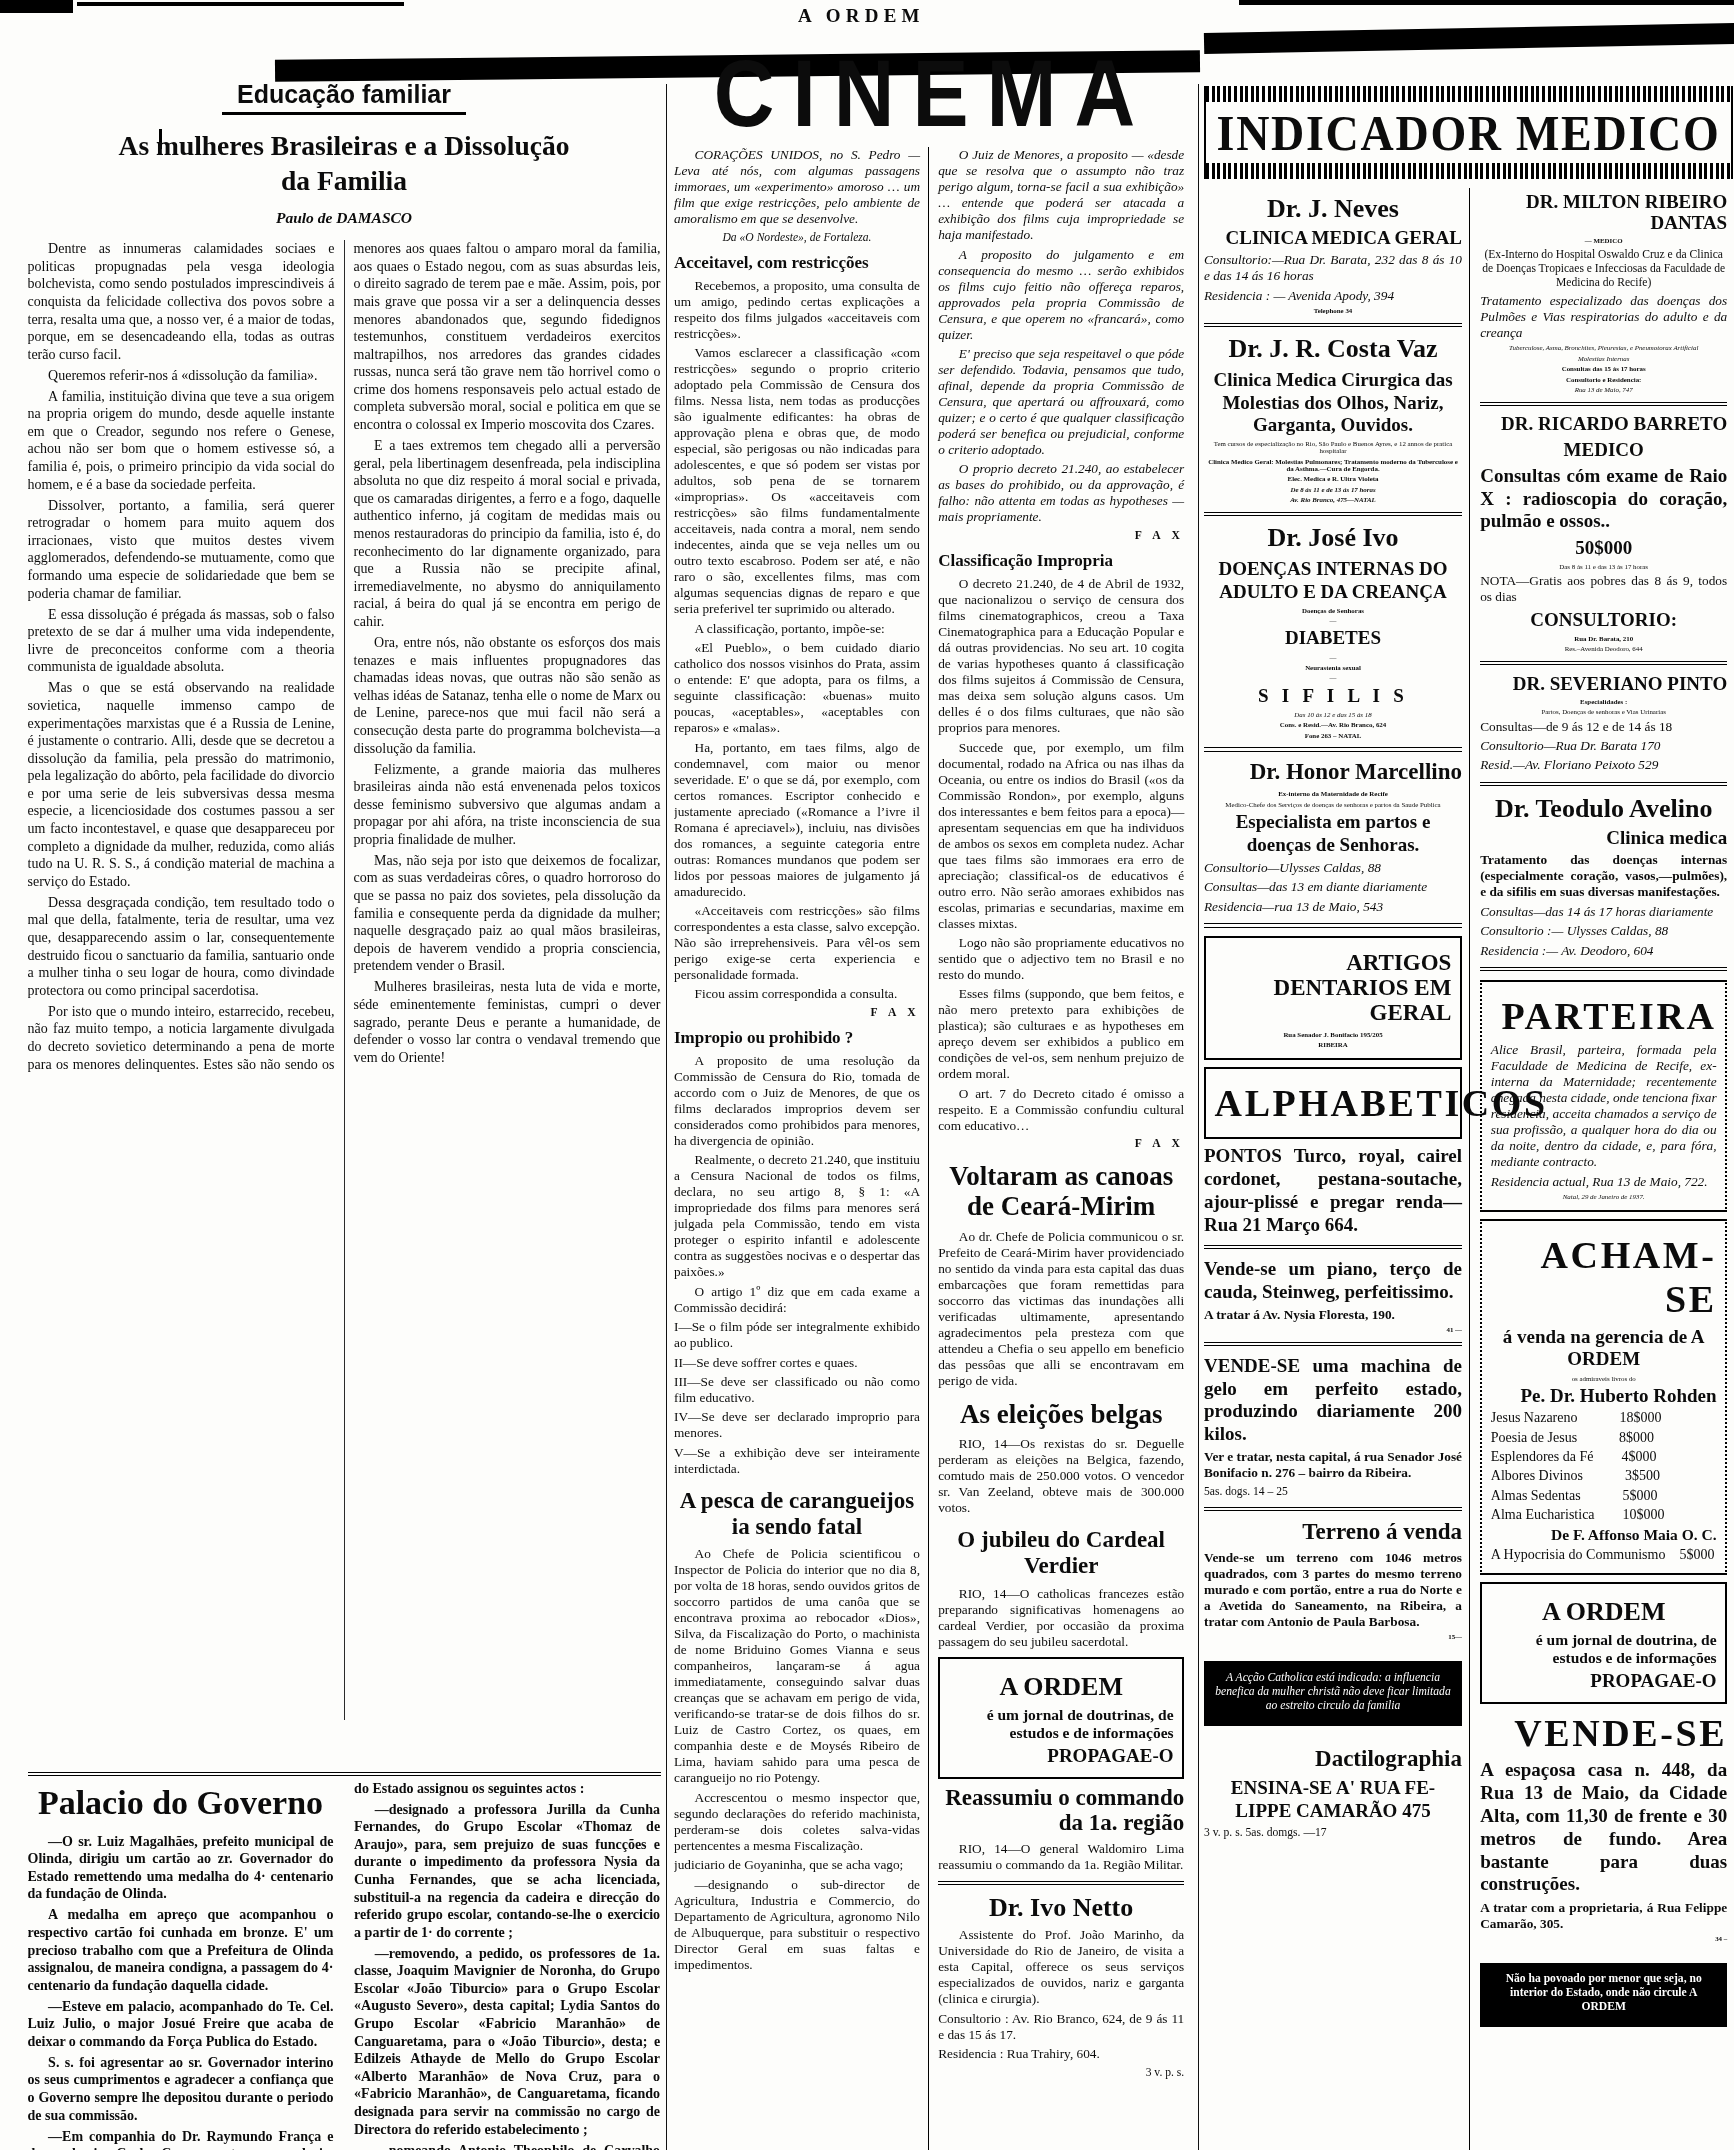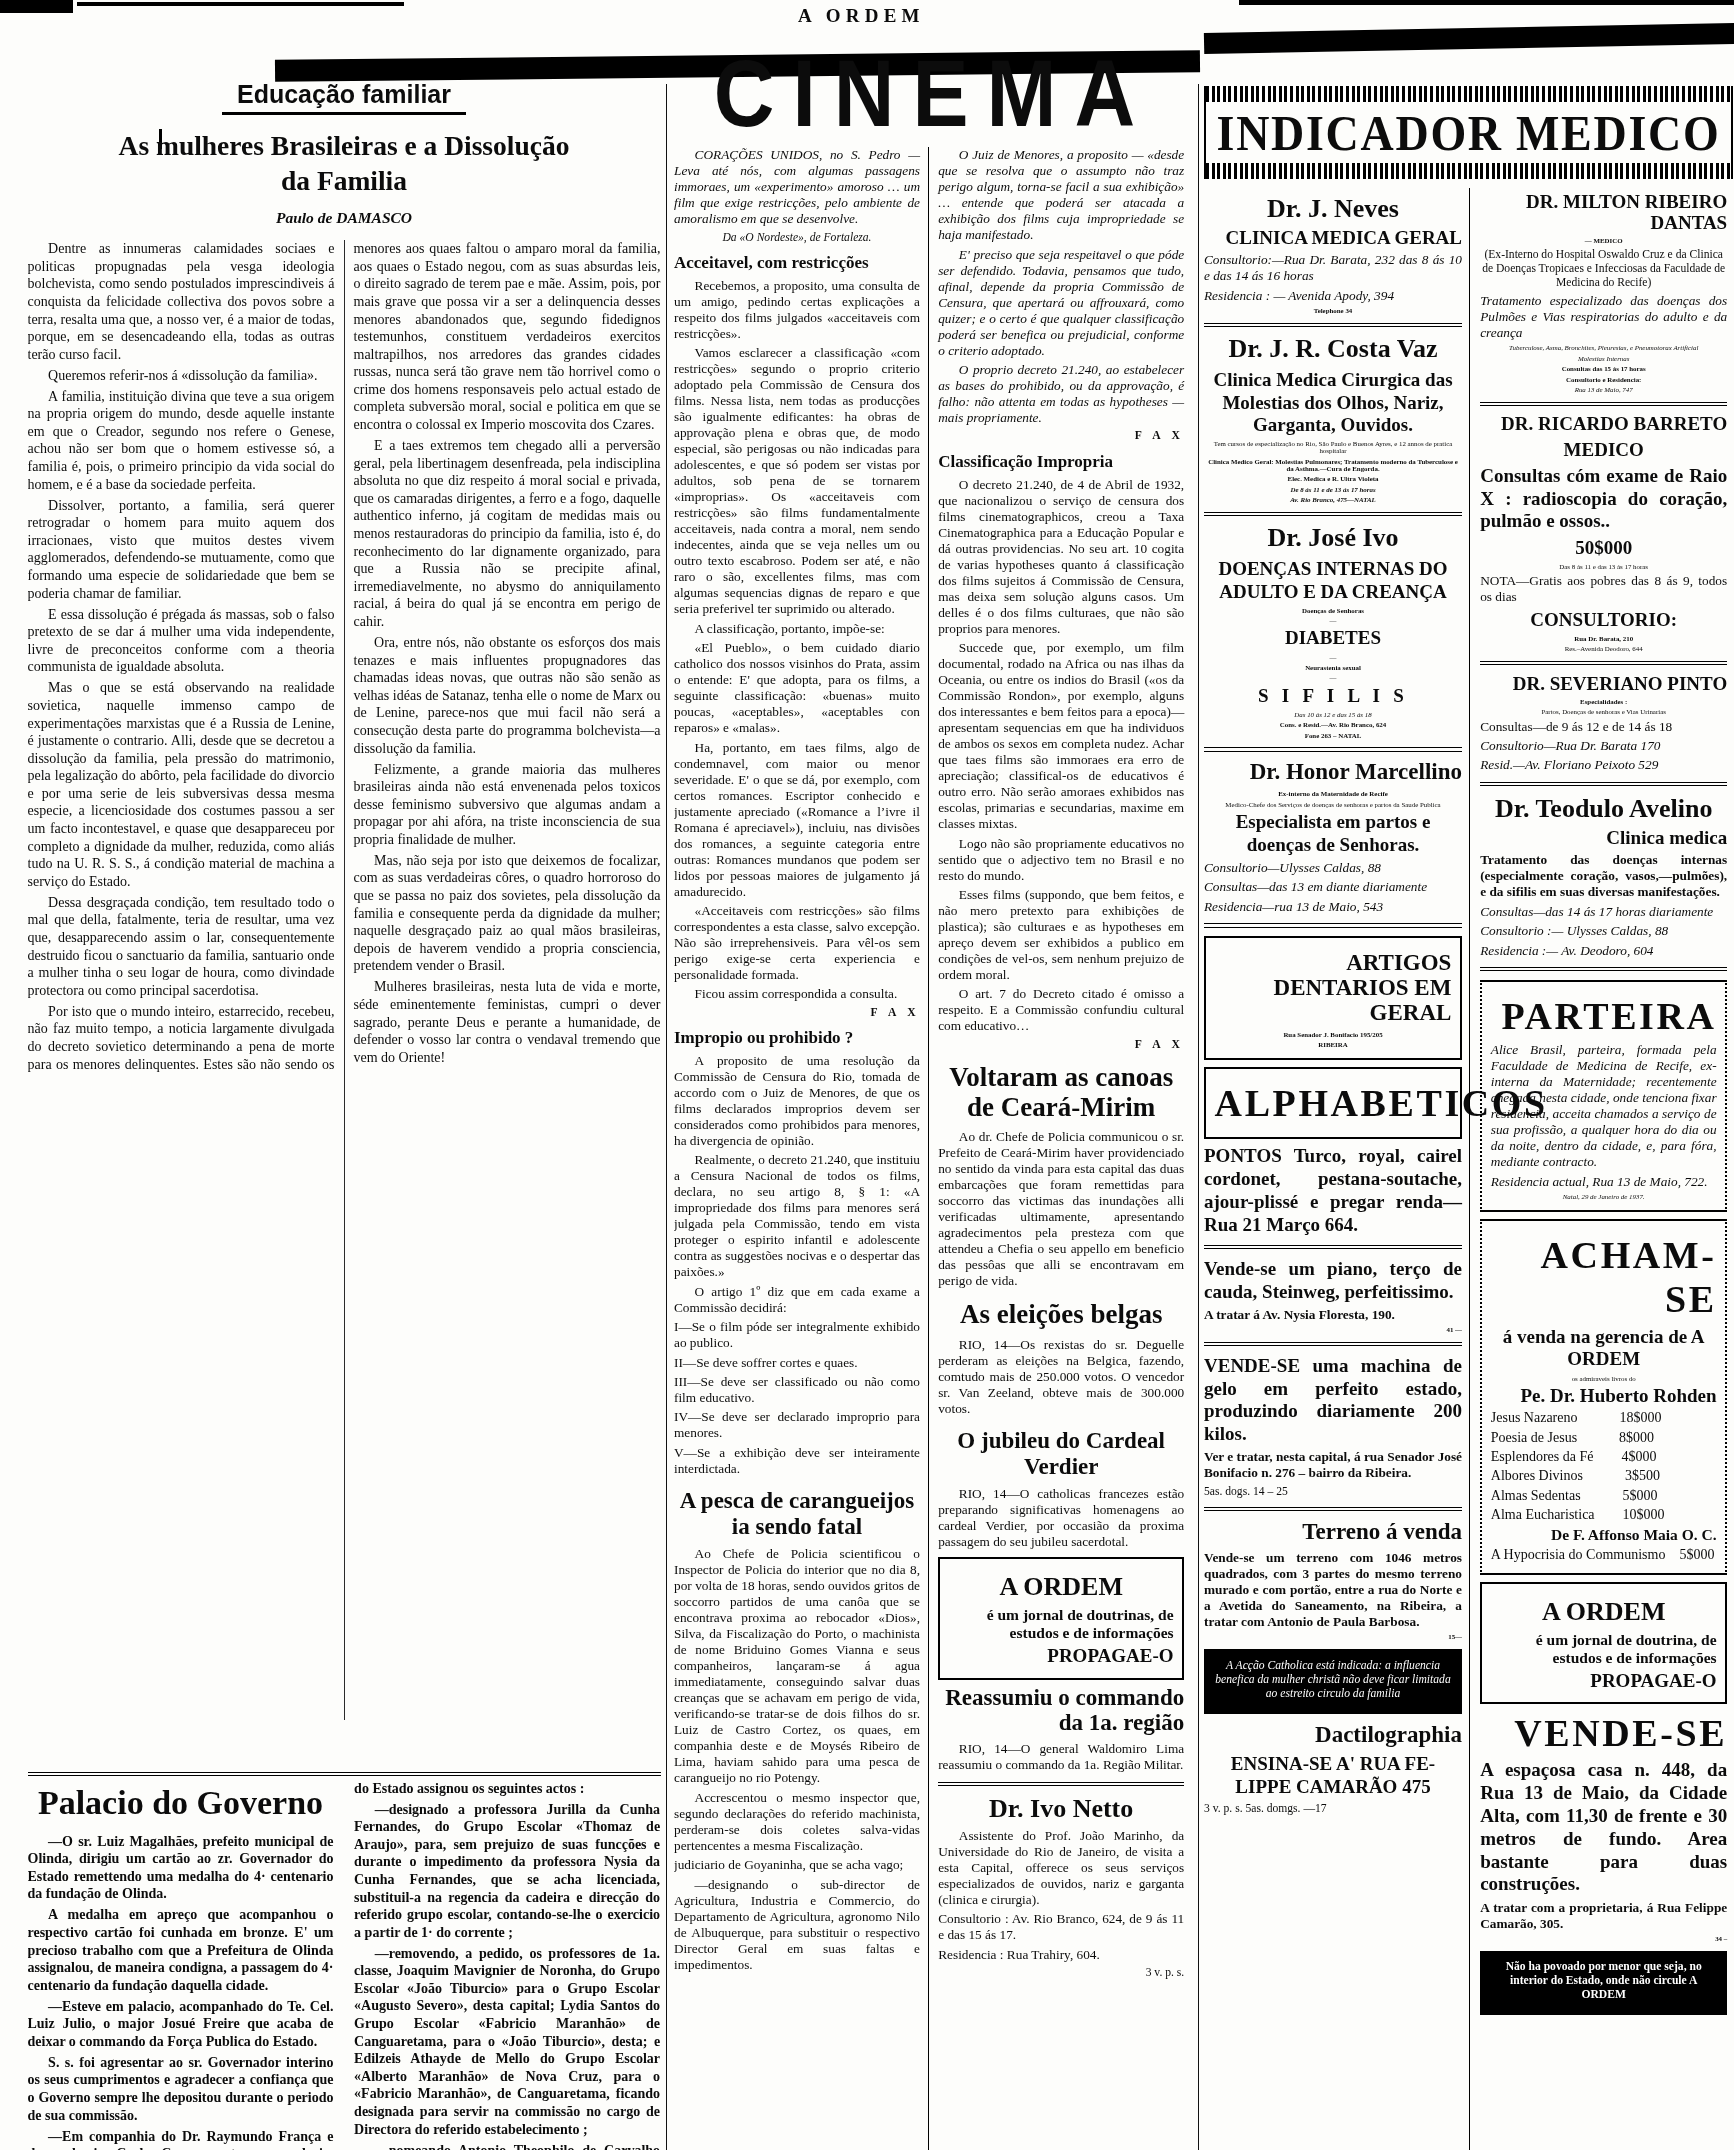--- a/index.html
+++ b/index.html
@@ -21,21 +21,21 @@
   .adn{font-size:26px;font-weight:bold;text-align:center;text-indent:0;margin:6.9px 0 6px;line-height:1.05;}
   .got{font-family:Liberation Serif, serif;font-weight:800;text-align:right;text-indent:0;}
   .g1{font-size:23px;line-height:1.08;margin:6px 0 5.2px;}
   .g2{font-size:19px;line-height:1.1;margin:4.3px 0 3.4px;}
   .g3{font-size:15.5px;line-height:1.15;margin:3.4px 0 2.6px;}
   .gxl{font-size:38px;letter-spacing:2.6px;margin:5.2px 0 4.3px;}
   .big{font-size:19px;line-height:1.2;}
   .ruledb{height:2.2px;border-top:1.3px solid #000;border-bottom:1.3px solid #000;margin:8.6px 0;}
   .box{border:2.2px solid #000;padding:6.9px 8.6px;margin:6.9px 0;}
   .wbox{border:2.2px solid #000;border-left:2.6px dotted #000;border-right:2.6px dotted #000;padding:6.9px 8.6px;margin:6.9px 0;}
-  .invbox{background:#000;color:#fff;padding:9.5px 11.2px;margin:9px 0;}
+  .invbox{background:#000;color:#fff;padding:9.5px 11.2px;margin:21px 0;}
   .invbox p{color:#fff;}
   .price{display:block;font-size:14px;text-indent:0;text-align:justify;}
   
   .masthead{position:absolute;left:798px;top:5.2px;font-size:19px;font-weight:bold;letter-spacing:5.2px;}
   .corner-noise{position:absolute;background:#000;}
   
   #left-article{position:absolute;left:27.5px;top:80px;width:633px;}
   .kicker{font-family:"Liberation Sans",sans-serif;font-weight:800;font-size:25px;text-align:center;
           width:fit-content;margin:0 auto;padding:0 14.6px 2.6px;border-bottom:3.9px solid #000;}
   .headline{font-size:27.5px;font-weight:bold;text-align:center;line-height:1.25;margin-top:14.6px;}
@@ -153,20 +153,21 @@
           <p class="p fl">IV—Se deve ser declarado improprio para menores.</p>
           <p class="p fl">V—Se a exhibição deve ser inteiramente interdictada.</p>
           <p class="hd">A pesca de carangueijos ia sendo fatal</p>
           <p class="p">Ao Chefe de Policia scientificou o Inspector de Policia do interior que no dia 8, por volta de 18 horas, sendo ouvidos gritos de soccorro partidos de uma canôa que se encontrava proxima ao rebocador «Dios», Silva, da Fiscalização do Porto, o machinista de nome Briduino Gomes Vianna e seus companheiros, lançaram-se á agua immediatamente, conseguindo salvar duas creanças que se achavam em perigo de vida, verificando-se tratar-se de dois filhos do sr. Luiz de Castro Cortez, os quaes, em companhia deste e de Moysés Ribeiro de Lima, haviam sahido para uma pesca de carangueijo no rio Potengy.</p>
           <p class="p">Accrescentou o mesmo inspector que, segundo declarações do referido machinista, perderam-se dois coletes salva-vidas pertencentes a mesma Fiscalização.</p>
           <p class="p fl">judiciario de Goyaninha, que se acha vago;</p>
           <p class="p">—designando o sub-director de Agricultura, Industria e Commercio, do Departamento de Agricultura, agronomo Nilo de Albuquerque, para substituir o respectivo Director Geral em suas faltas e impedimentos.</p>
         </div>
       <div id="cinema-col2">
           <p class="p it">O Juiz de Menores, a proposito — «desde que se resolva que o assumpto não traz perigo algum, torna-se facil a sua exhibição» … entende que poderá ser atacada a exhibição dos films cuja impropriedade se haja manifestado.</p>
+          <p class="p it">A proposito do julgamento e em consequencia do mesmo … serão exhibidos os films cujo feitio não offereça reparos, approvados pela propria Commissão de Censura, e que operem no «francará», como quizer.</p>
           <p class="p it">E' preciso que seja respeitavel o que póde ser defendido. Todavia, pensamos que tudo, afinal, depende da propria Commissão de Censura, que apertará ou affrouxará, como quizer; e o certo é que qualquer classificação poderá ser benefica ou prejudicial, conforme o criterio adoptado.</p>
           <p class="p it">O proprio decreto 21.240, ao estabelecer as bases do prohibido, ou da approvação, é falho: não attenta em todas as hypotheses — mais propriamente.</p>
           <p class="rt b sp sm">F A X</p>
           <p class="h2">Classificação Impropria</p>
           <p class="p">O decreto 21.240, de 4 de Abril de 1932, que nacionalizou o serviço de censura dos films cinematographicos, creou a Taxa Cinematographica para a Educação Popular e dá outras providencias. No seu art. 10 cogita de varias hypotheses quanto á classificação dos films sujeitos á Commissão de Censura, mas deixa sem solução alguns casos. Um delles é o dos films culturaes, que não são proprios para menores.</p>
           <p class="p">Succede que, por exemplo, um film documental, rodado na Africa ou nas ilhas da Oceania, ou entre os indios do Brasil («os da Commissão Rondon», por exemplo, alguns dos interessantes e bem feitos para a epoca)—apresentam sequencias em que ha individuos de ambos os sexos em completa nudez. Achar que taes films são immoraes era erro de apreciação; classifical-os de educativos é outro erro. Não serão amoraes exhibidos nas escolas, primarias e secundarias, maxime em classes mixtas.</p>
           <p class="p">Logo não são propriamente educativos no sentido que o adjectivo tem no Brasil e no resto do mundo.</p>
           <p class="p">Esses films (suppondo, que bem feitos, e não mero pretexto para exhibições de plastica); são culturaes e as hypotheses em apreço devem ser exhibidos a publico em condições de vel-os, sem nenhum prejuizo de ordem moral.</p>
           <p class="p">O art. 7 do Decreto citado é omisso a respeito. E a Commissão confundiu cultural com educativo…</p>
           <p class="rt b sp sm">F A X</p>

